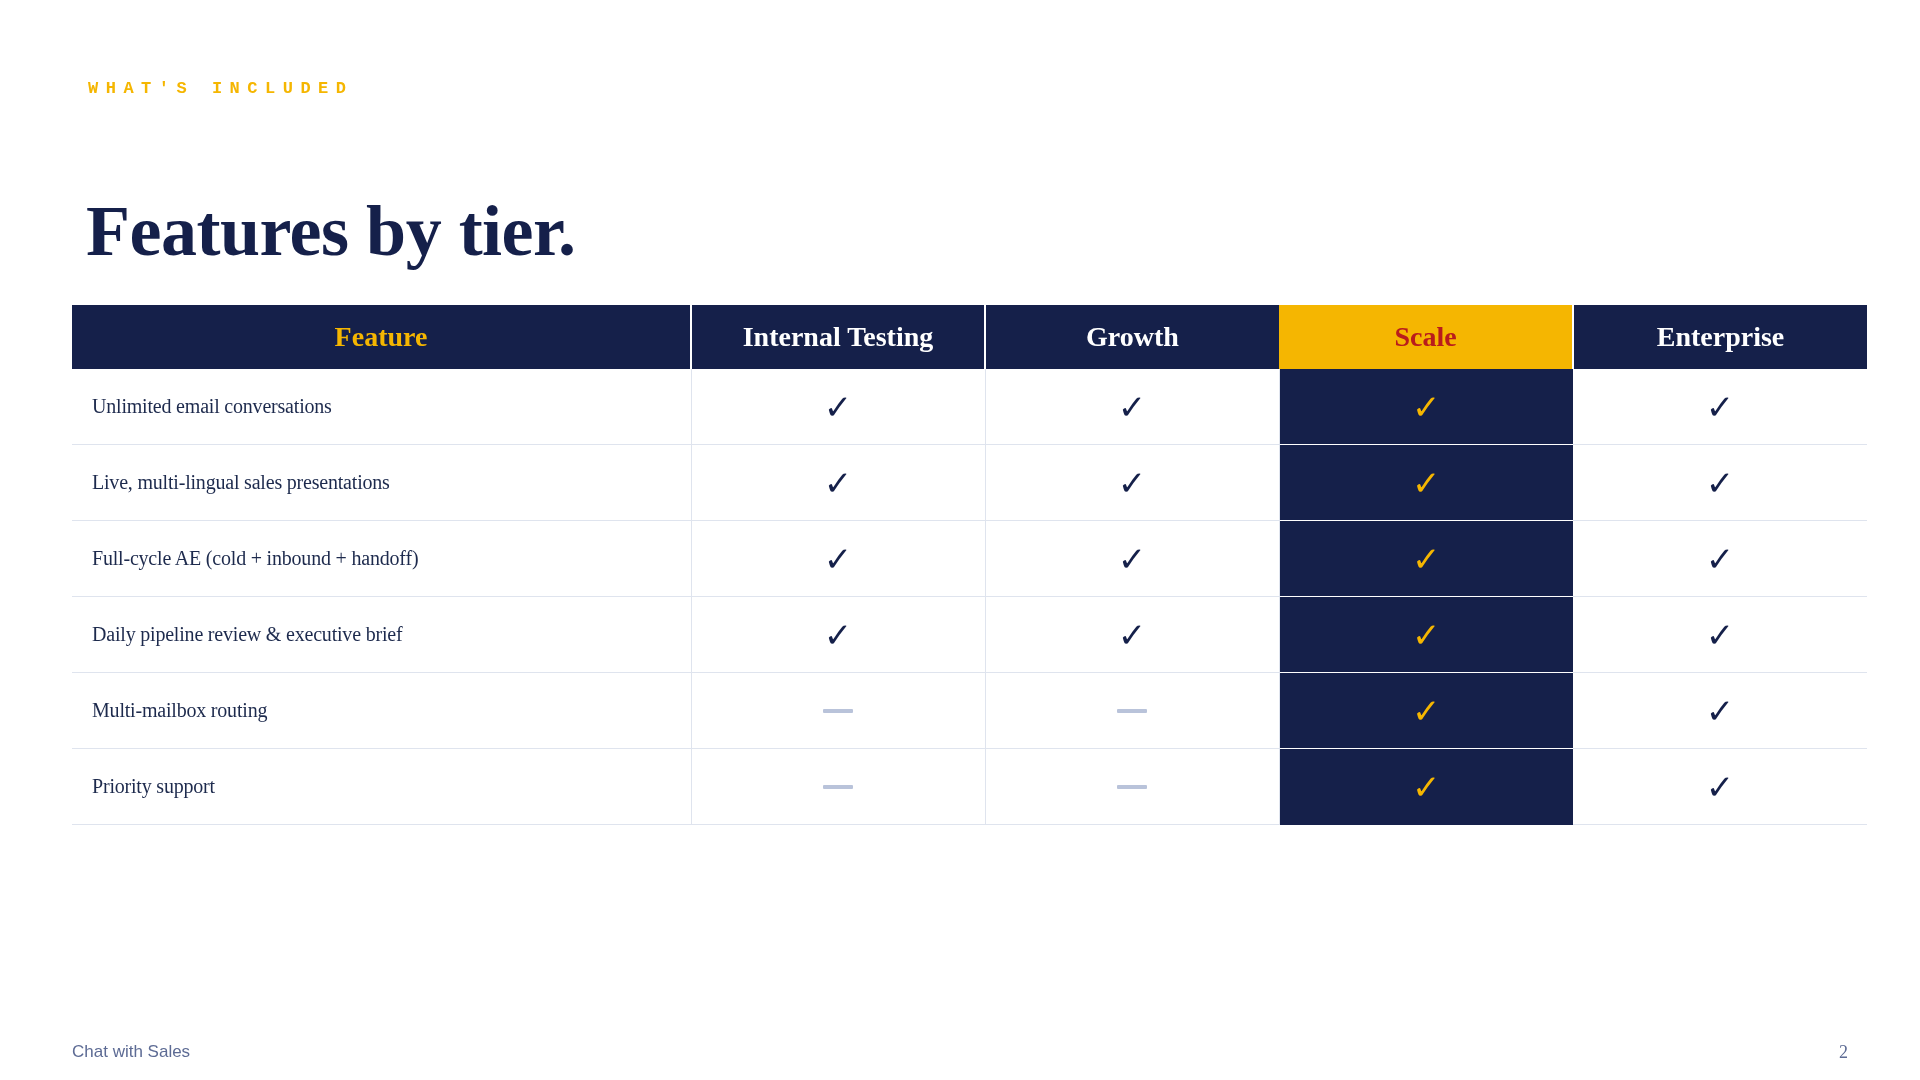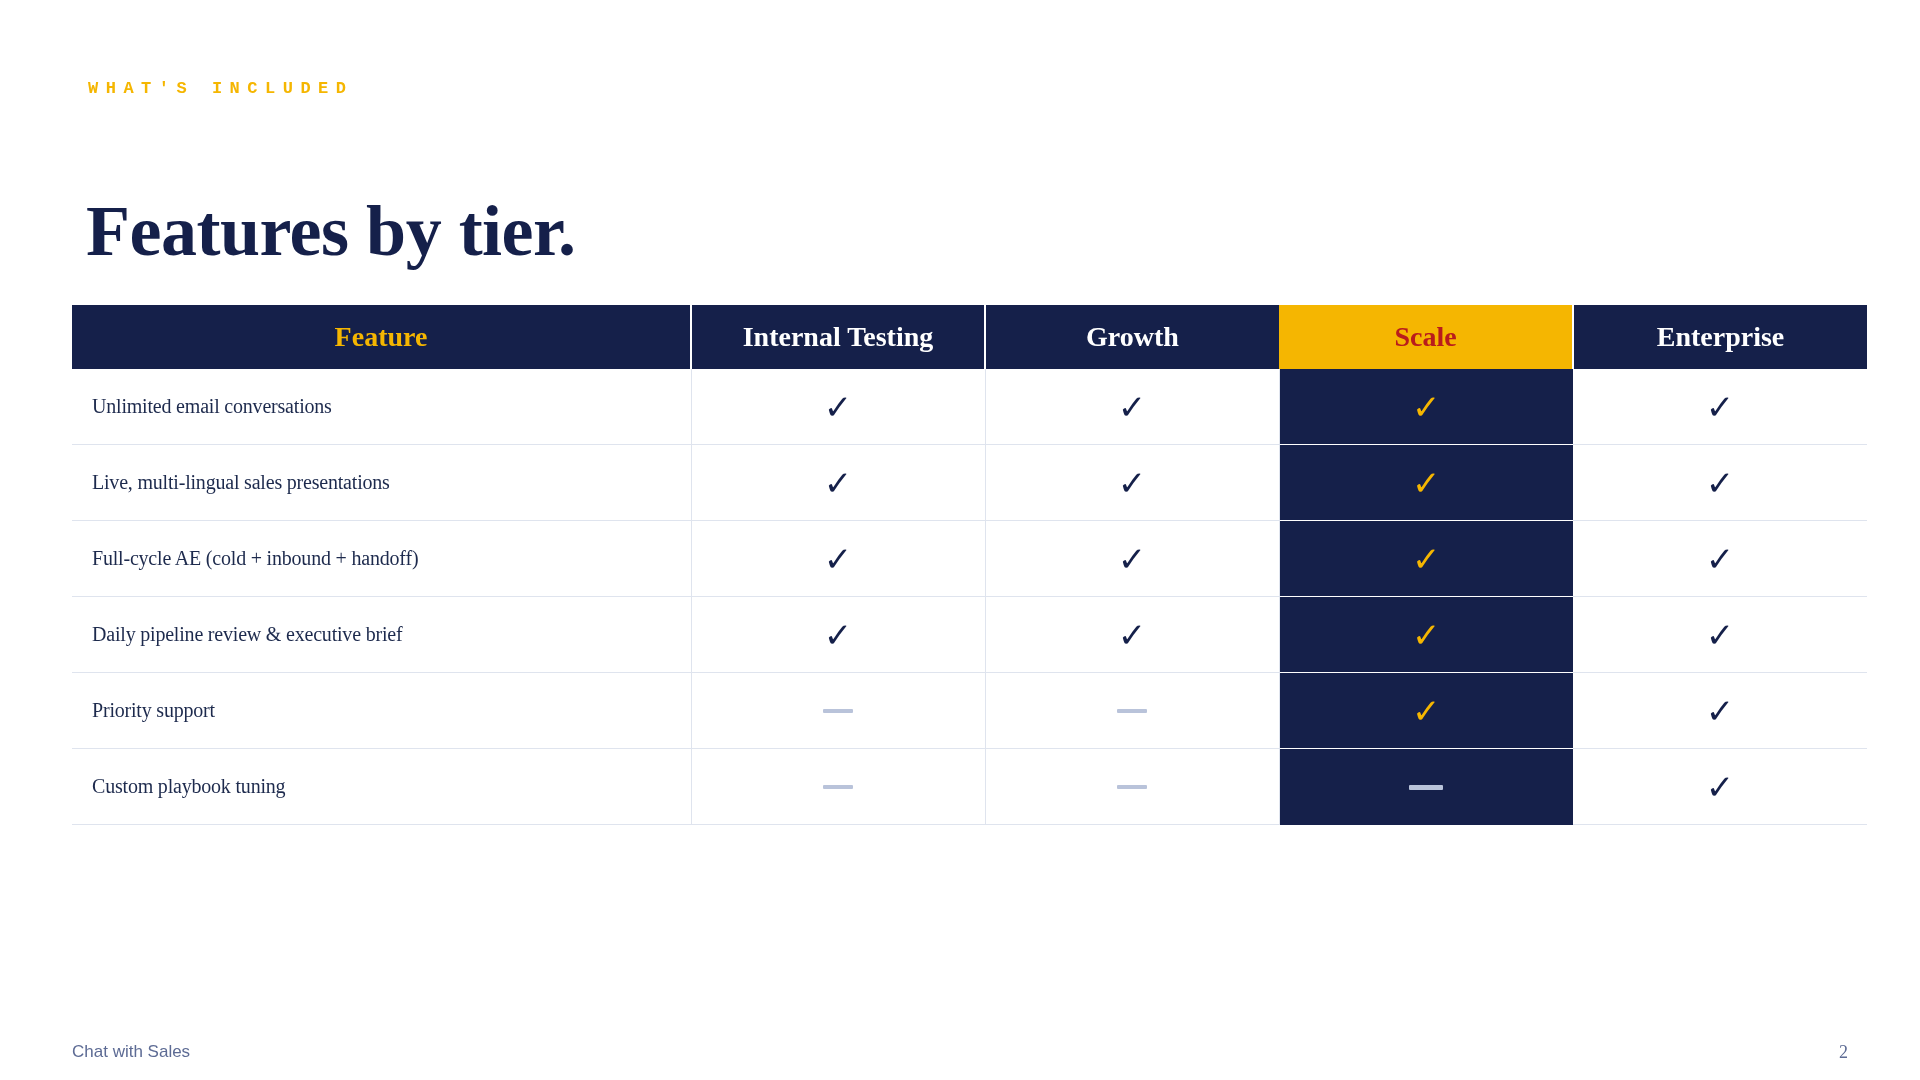--- a/index.html
+++ b/index.html
@@ -213,31 +213,31 @@
           <td class="last-col"><span class="mark">✓</span></td>
         </tr>
         <tr>
           <td class="feature-cell">Daily pipeline review &amp; executive brief</td>
           <td class=""><span class="mark">✓</span></td>
           <td class=""><span class="mark">✓</span></td>
           <td class="highlight-cell "><span class="mark gold">✓</span></td>
           <td class="last-col"><span class="mark">✓</span></td>
         </tr>
         <tr>
+          <td class="feature-cell">Multi-mailbox routing</td>
+          <td class=""><span class="dash"></span></td>
+          <td class=""><span class="dash"></span></td>
+          <td class="highlight-cell "><span class="mark gold">✓</span></td>
+          <td class="last-col"><span class="mark">✓</span></td>
+        </tr>
+        <tr>
           <td class="feature-cell">Priority support</td>
           <td class=""><span class="dash"></span></td>
           <td class=""><span class="dash"></span></td>
           <td class="highlight-cell "><span class="mark gold">✓</span></td>
-          <td class="last-col"><span class="mark">✓</span></td>
-        </tr>
-        <tr>
-          <td class="feature-cell">Custom playbook tuning</td>
-          <td class=""><span class="dash"></span></td>
-          <td class=""><span class="dash"></span></td>
-          <td class="highlight-cell "><span class="dash on-dark"></span></td>
           <td class="last-col"><span class="mark">✓</span></td>
         </tr>
       </tbody>
   </table>
 
   <div class="footer-left">Chat with Sales</div>
   <div class="footer-right">2</div>
 
 </div>
 

